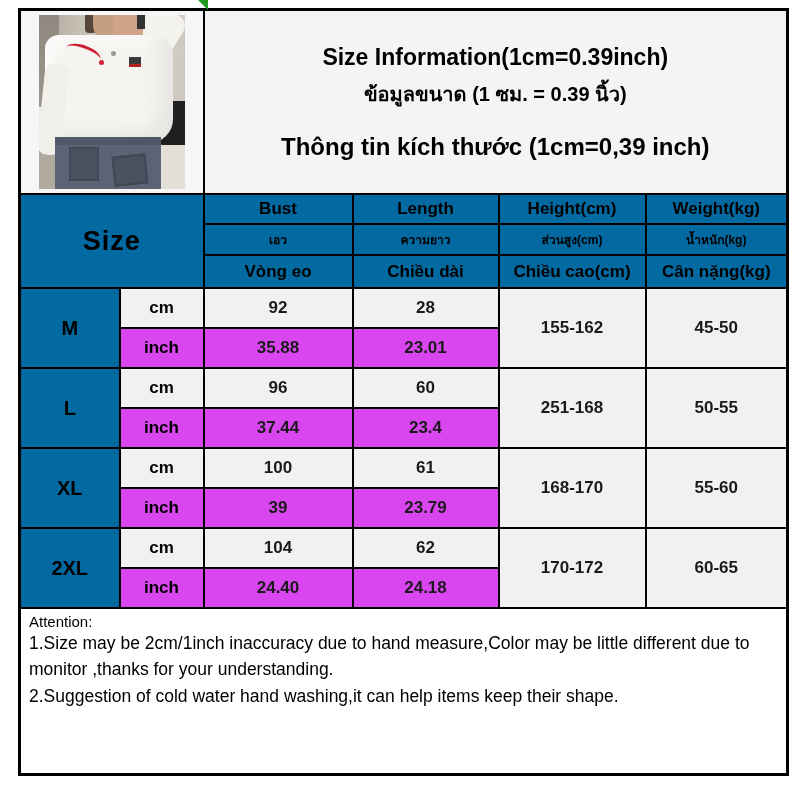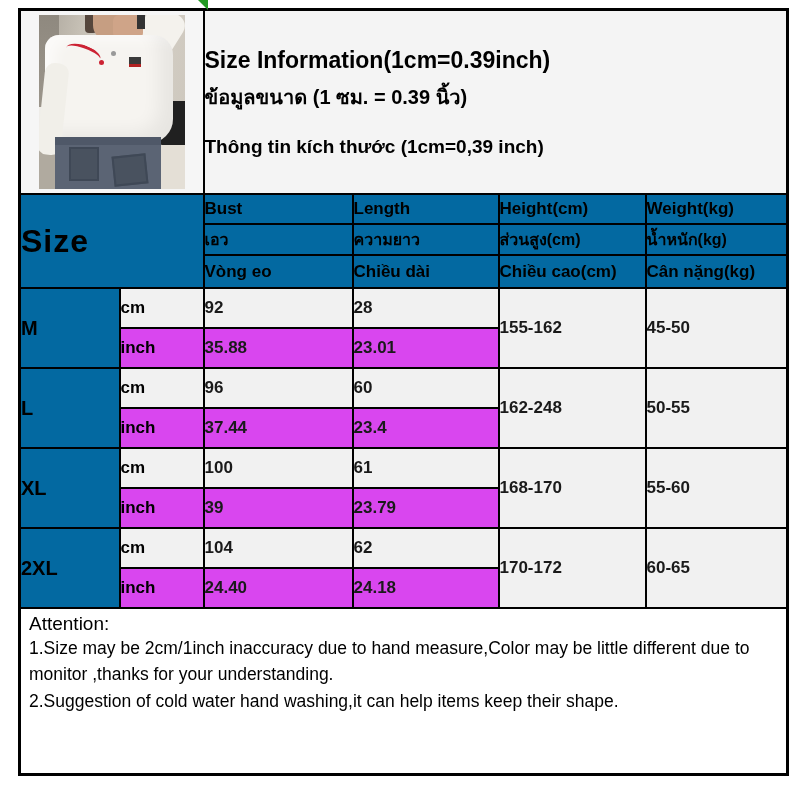--- a/index.html
+++ b/index.html
@@ -3,50 +3,50 @@
 <meta charset="utf-8">
 <style>
   html,body{margin:0;padding:0;}
   body{
     width:800px;height:800px;background:#ffffff;position:relative;
     font-family:"Liberation Sans","DejaVu Sans",sans-serif;color:#000;
     -webkit-font-smoothing:antialiased;
   }
   .sheet{position:absolute;left:18px;top:8px;}
   table{border-collapse:collapse;table-layout:fixed;width:768px;border:3px solid #000;}
-  td{border:2px solid #000;vertical-align:middle;padding:0;overflow:hidden;}
+  td{border:2px solid #000;text-align:center;vertical-align:middle;padding:0;overflow:hidden;}
 
   
   tr.r-top td{height:182px;}
   tr.r-h1 td{height:28px;}
   tr.r-h2 td{height:29px;}
   tr.r-h3 td{height:31px;}
   tr.r-cm td, tr.r-inch td{height:38px;}
   tr.r-att td{height:156px;}
 
   
   .photo-cell{background:#f6f6f6;}
   .title-cell{background:#f4f4f4;}
   .g{background:#0369a1;font-weight:bold;}
   .lg{background:#f1f1f1;margin-left:16px;}
   .w{background:#d946ef;}
 
   
   .title-l1{font-size:23px;font-weight:bold;}
   .title-l2{font-size:20px;font-weight:bold;margin-top:7px;}
-  .title-l3{font-size:19px;font-weight:bold;margin-top:23px;}
-  .size-big{font-size:32px;font-weight:bold;letter-spacing:1px;}
+  .title-l3{font-size:24px;font-weight:bold;margin-top:23px;}
+  .size-big{font-size:27px;font-weight:bold;letter-spacing:1px;}
   .hdr-en{font-size:17px;}
-  .hdr-th{font-size:16px;}
+  .hdr-th{font-size:12px;}
   .hdr-vi{font-size:17px;}
   .size-name{font-size:20px;font-weight:bold;}
   .unit{font-size:17px;font-weight:bold;}
   .val{font-size:17px;font-weight:bold;color:#1a1a1a;}
   .attention-cell{vertical-align:top;text-align:left;background:#fff;padding:4px 8px;}
-  .att-head{font-size:19px;}
+  .att-head{font-size:15px;}
   .att-note{font-size:17.5px;line-height:1.5;}
 
   
   .green-flag{position:absolute;left:198px;top:0;width:0;height:0;
     border-top:10px solid #229a22;border-left:10px solid transparent;}
 
   
   .photo{width:146px;height:174px;margin:0 auto;position:relative;overflow:hidden;
     background:linear-gradient(100deg,#aaa49a 0%,#c6c0b5 25%,#d6d1c8 55%,#ccc6bc 100%);}
   .photo *{position:absolute;}
@@ -157,21 +157,21 @@
       <td class="w unit">inch</td>
       <td class="w val">35.88</td>
       <td class="w val">23.01</td>
     </tr>
 
     <tr class="r-cm">
       <td class="g size-name" rowspan="2">L</td>
       <td class="lg unit">cm</td>
       <td class="lg val">96</td>
       <td class="lg val">60</td>
-      <td class="lg val" rowspan="2">162-248</td>
+      <td class="lg val" rowspan="2">251-168</td>
       <td class="lg val" rowspan="2">50-55</td>
     </tr>
     <tr class="r-inch">
       <td class="w unit">inch</td>
       <td class="w val">37.44</td>
       <td class="w val">23.4</td>
     </tr>
 
     <tr class="r-cm">
       <td class="g size-name" rowspan="2">XL</td>

